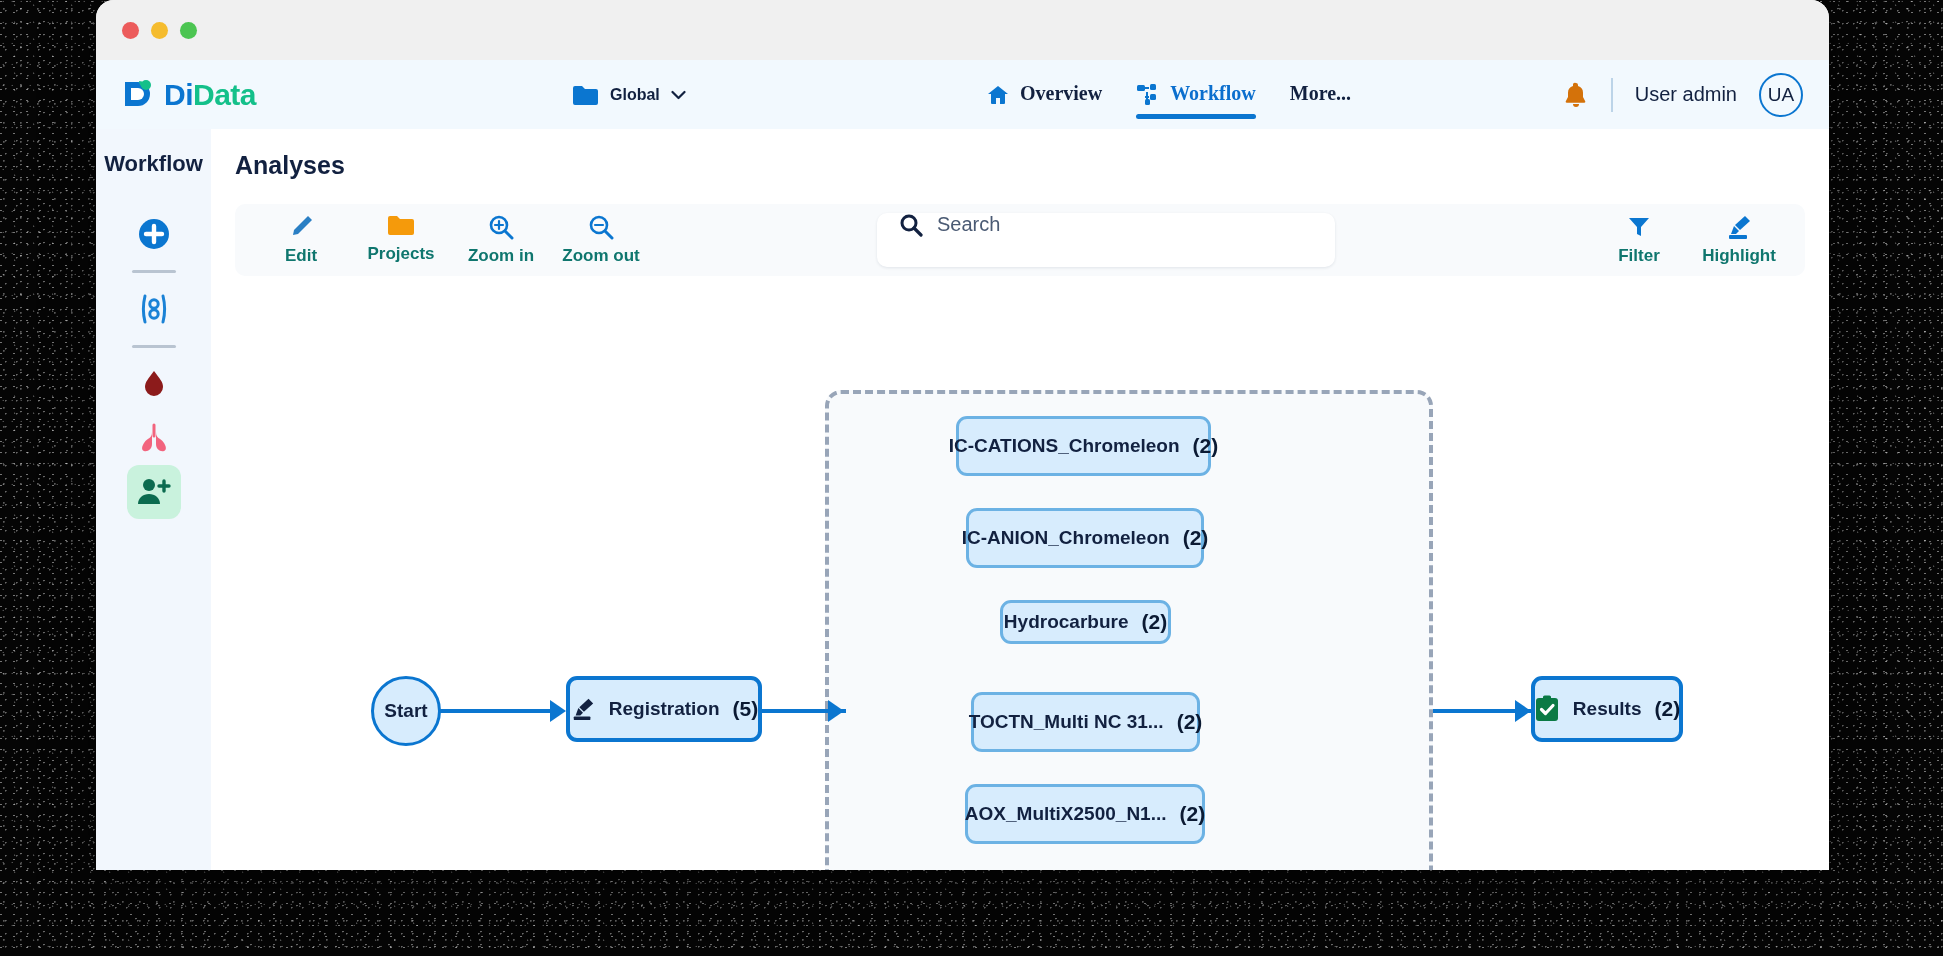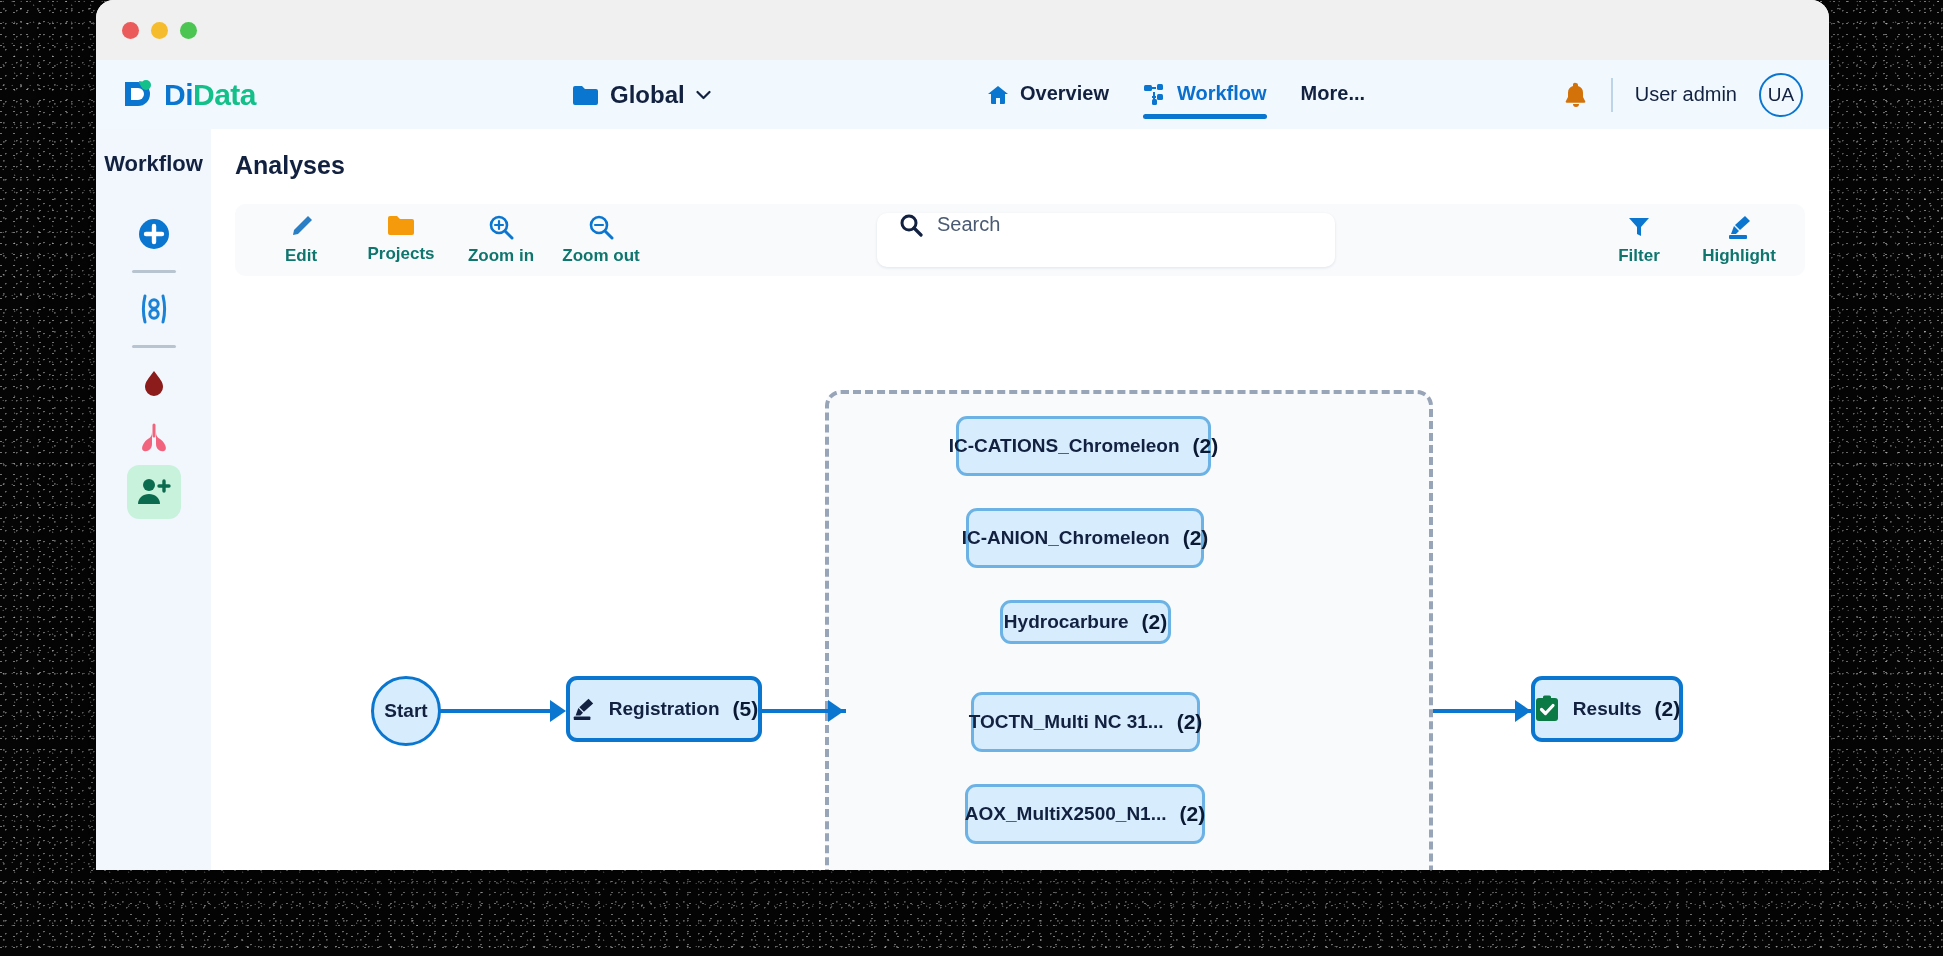--- a/index.html
+++ b/index.html
@@ -50,27 +50,27 @@
   }
   .logo { display: flex; align-items: center; gap: 8px; margin-left: 26px; }
   .logo-mark { position: relative; width: 34px; height: 34px; }
   .logo-text { font-size: 30px; font-weight: 700; letter-spacing: -0.5px; }
   .logo-di { color: #0b76d0; }
   .logo-data { color: #14c08a; }
 
   .global-sel {
     position: absolute; left: 476px;
     display: flex; align-items: center; gap: 11px;
-    font-size: 24px; font-weight: 600; color: #122140; cursor: pointer;
+    font-size: 16px; font-weight: 600; color: #122140; cursor: pointer;
   }
   .chev { font-size: 16px; color: #122140; }
 
   .mainnav {
     position: absolute; left: 890px;
-    display: flex; align-items: flex-end; gap: 34px; height: 69px;
+    display: flex; align-items: flex-end; gap: 34px; height: 69px; font-family: Liberation Serif, serif;
   }
   .navitem {
     display: flex; align-items: center; gap: 10px;
     font-size: 20px; font-weight: 600; color: #122140;
     height: 69px; cursor: pointer; position: relative;
     padding-bottom: 0;
   }
   .navitem .label { position: relative; top: -1px; }
   .navitem.active { color: #0b6fce; }
   .navitem.active::after {

